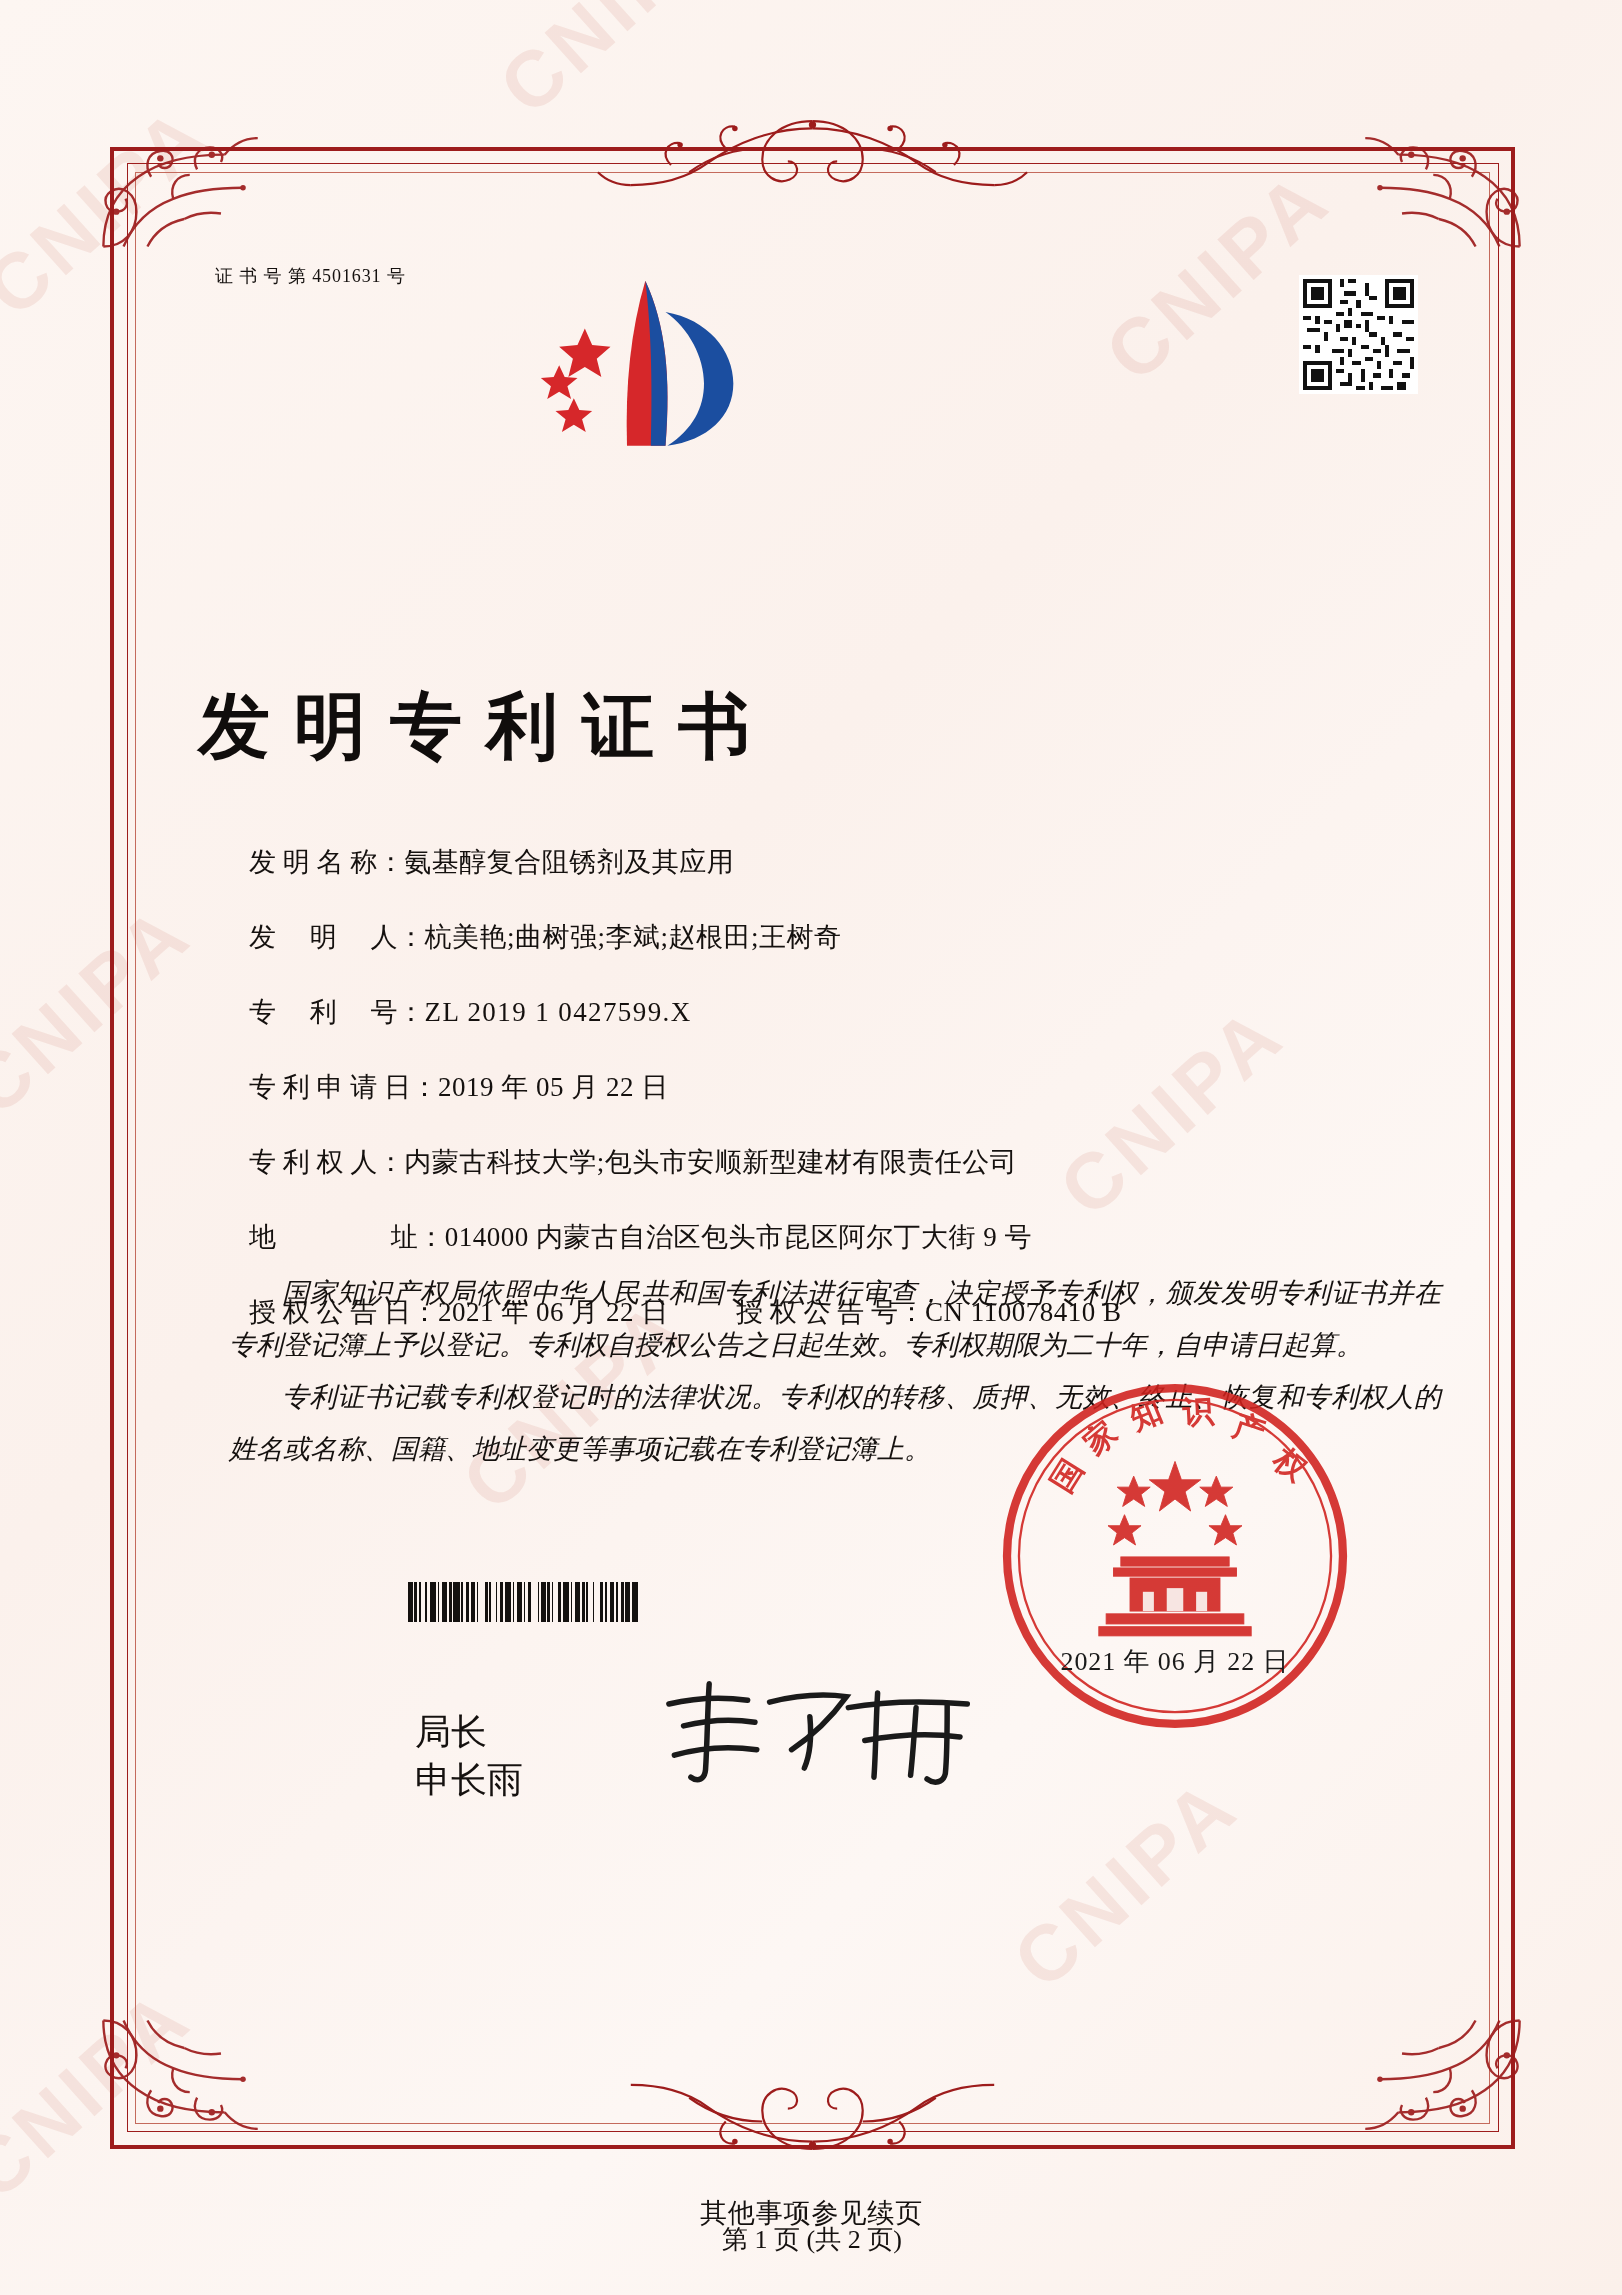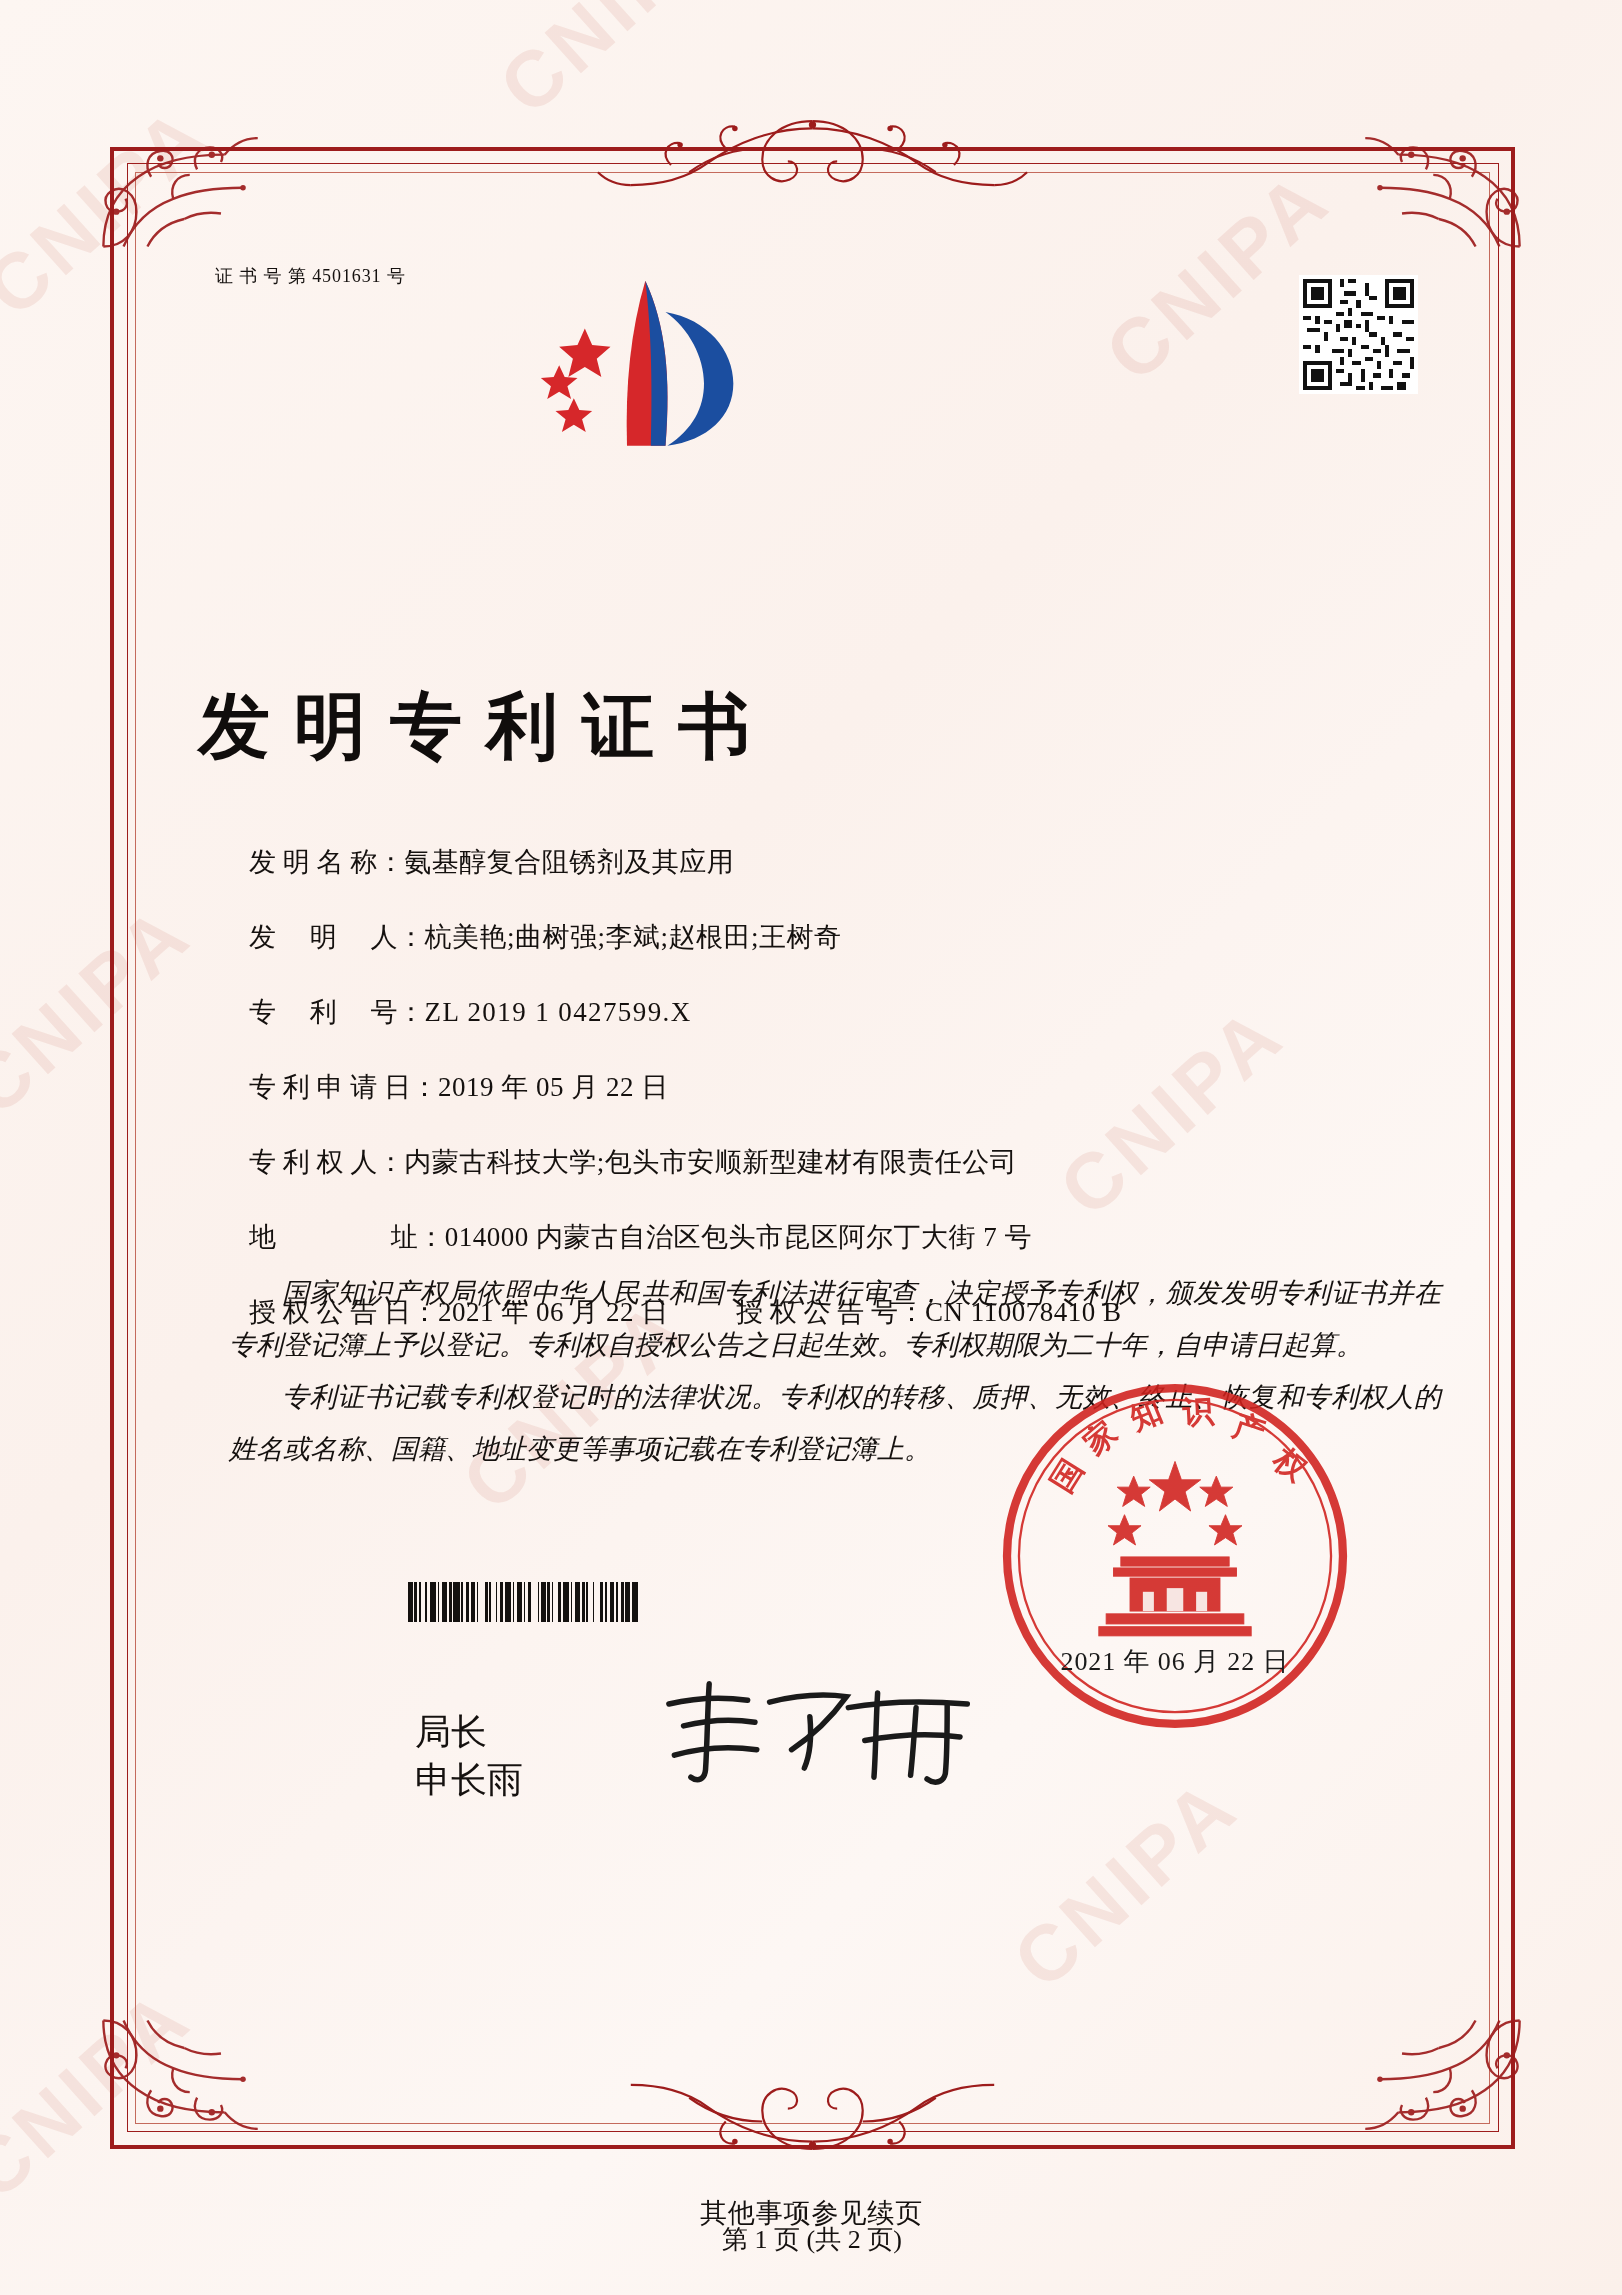--- a/index.html
+++ b/index.html
@@ -456,21 +456,21 @@
         <span class="field-value">2019 年 05 月 22 日</span>
       </div>
 
       <div class="field-row">
         <span class="field-label">专 利 权 人：</span>
         <span class="field-value">内蒙古科技大学;包头市安顺新型建材有限责任公司</span>
       </div>
 
       <div class="field-row">
         <span class="field-label">地　　　　 址：</span>
-        <span class="field-value">014000 内蒙古自治区包头市昆区阿尔丁大街 7 号</span>
+        <span class="field-value">014000 内蒙古自治区包头市昆区阿尔丁大街 9 号</span>
       </div>
 
       <div class="row-two">
         <div class="seg1">
           <span class="field-label">授 权 公 告 日：</span><span class="field-value">2021 年 06 月 22 日</span>
         </div>
         <div class="seg2">
           <span class="field-label">授 权 公 告 号：</span><span class="field-value">CN 110078410 B</span>
         </div>
       </div>

